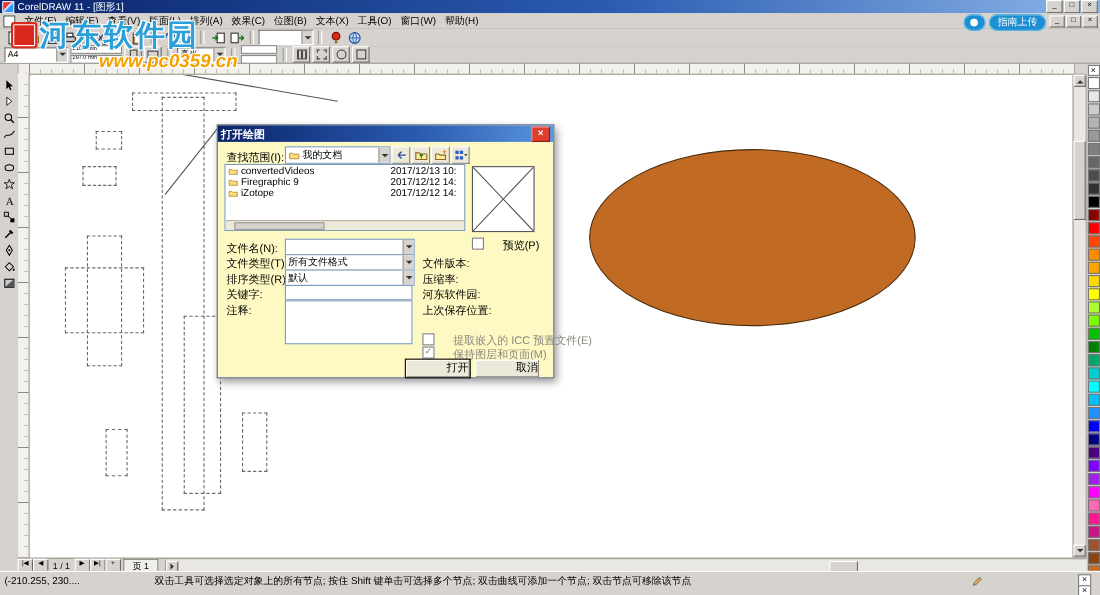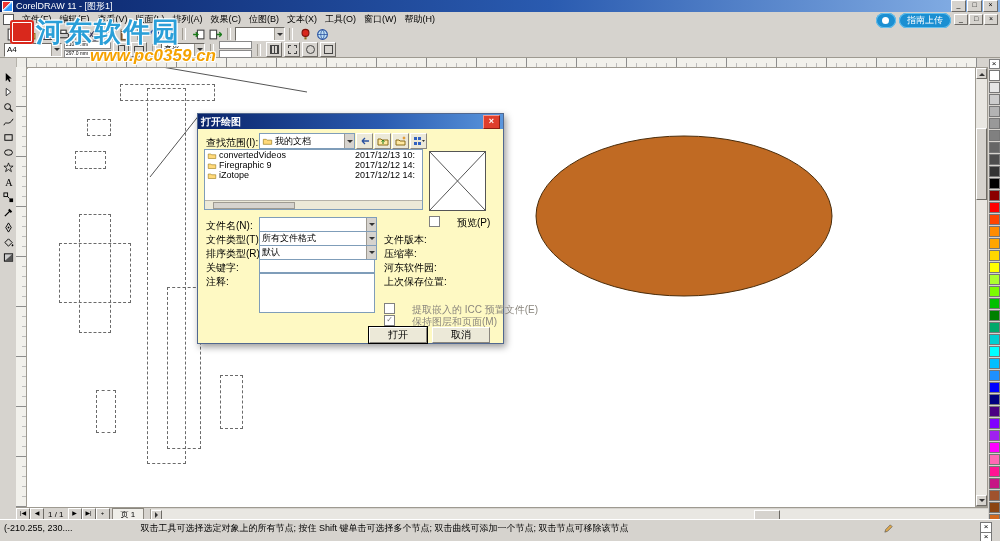--- a/index.html
+++ b/index.html
@@ -145,21 +145,21 @@
   .frow .fdate{flex:1;overflow:hidden;padding-left:3px;}
   .flist-hscroll{position:absolute;left:0;bottom:0;width:100%;height:8px;background:#ece9d8;
     border-top:1px solid #b5b2aa;}
   .flist-hthumb{position:absolute;left:8px;top:1px;width:80px;height:5px;background:#d6d3ce;border:1px solid #9e9a91;}
   .preview{position:absolute;left:231px;top:37px;width:55px;height:58px;background:#fff;border:1px solid #555;}
   .chk{position:absolute;display:flex;align-items:flex-start;gap:17px;white-space:nowrap;}
   .chk-box{width:9px;height:9px;background:#fff;border:1px solid #808080;font-size:8px;line-height:8px;
     text-align:center;color:#777;flex:none;}
   .chk-dis{color:#8a867e;}
   .dlg-btn{position:absolute;width:56px;height:14px;background:#ece9d8;
-    border:1px solid;border-color:#fff #8a867e #8a867e #fff;font-size:10px;text-align:center;line-height:13px;}
+    border:1px solid;border-color:#fff #8a867e #8a867e #fff;font-size:10px;text-align:right;line-height:13px;}
   .dlg-btn-default{outline:1px solid #000;}
 </style>
 </head>
 <body>
 
 <div class="app">
 
   <div class="titlebar">
     <div class="app-icon"></div>
     <span class="title-text">CorelDRAW 11 - [图形1]</span>

